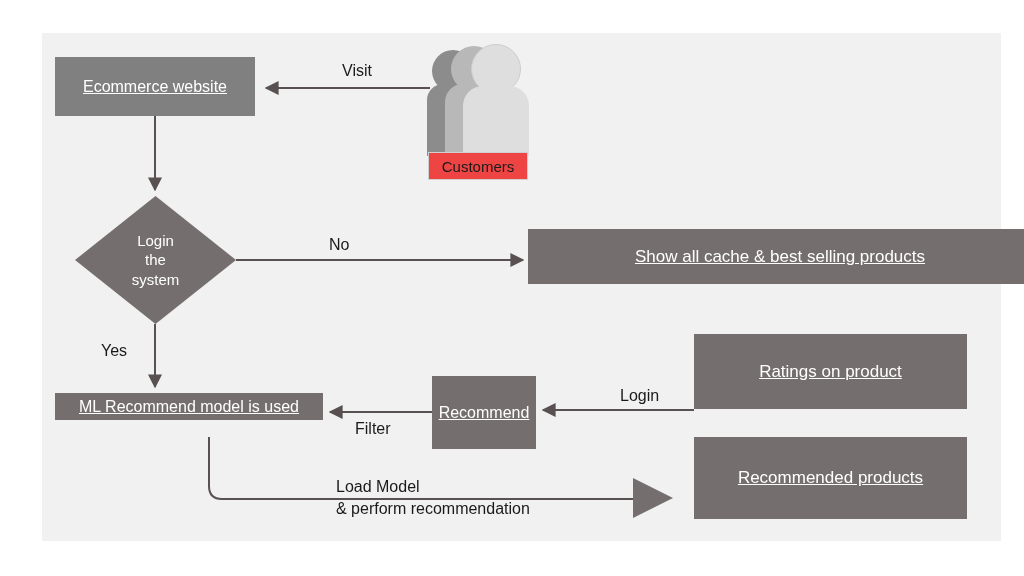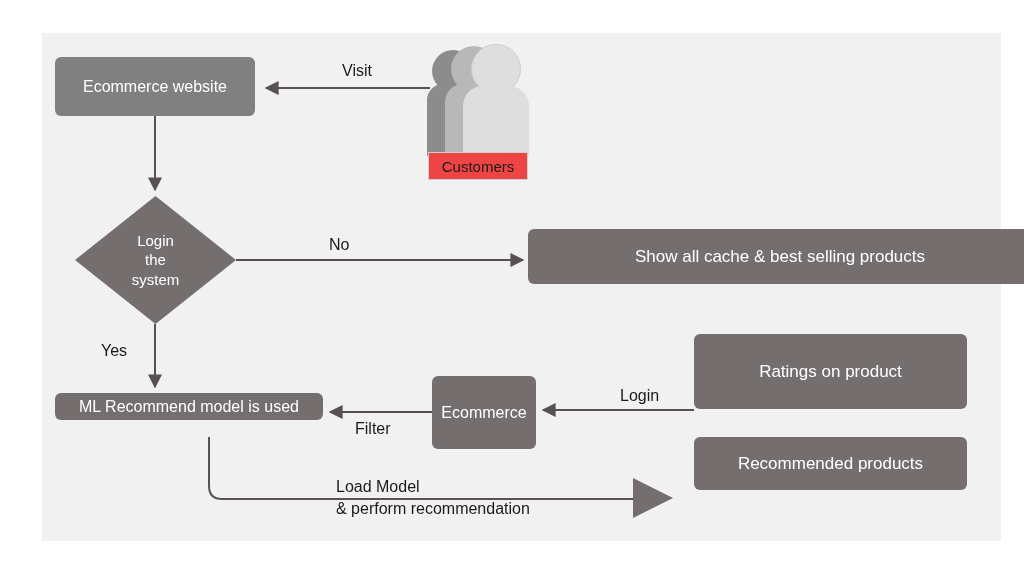--- a/index.html
+++ b/index.html
@@ -35,22 +35,23 @@
     position: absolute;
     display: flex;
     align-items: center;
     justify-content: center;
     color: #ffffff;
     text-align: center;
     box-sizing: border-box;
     line-height: 1.25;
   }
   .rbox {
-    border-radius: 6px;
+    border-radius: 0;
     background: #756e6e;
+    text-decoration: underline;
   }
   .rbox.light {
     background: #808080;
   }
   .label {
     position: absolute;
     color: #1a1a1a;
     white-space: pre;
     line-height: 1.2;
   }
@@ -147,25 +148,25 @@
     <div class="diamond-shape"></div>
     <div class="diamond-text" style="font-size:15px; white-space:pre;">Login
 the
 system</div>
   </div>
 
   <div class="node rbox" style="left:528px; top:229px; width:504px; height:55px; font-size:17px;">Show all cache &amp; best selling products</div>
 
   <div class="node rbox" style="left:55px; top:393px; width:268px; height:27px; font-size:16px;">ML Recommend model is used</div>
 
-  <div class="node rbox" style="left:432px; top:376px; width:104px; height:73px; font-size:16px;">Ecommerce</div>
+  <div class="node rbox" style="left:432px; top:376px; width:104px; height:73px; font-size:16px;">Recommend</div>
 
   <div class="node rbox" style="left:694px; top:334px; width:273px; height:75px; font-size:17px;">Ratings on product</div>
 
-  <div class="node rbox" style="left:694px; top:437px; width:273px; height:53px; font-size:17px;">Recommended products</div>
+  <div class="node rbox" style="left:694px; top:437px; width:273px; height:82px; font-size:17px;">Recommended products</div>
 
   <div class="customers">
 
     <div class="person">
       <div class="p-head" style="left:8px; top:10px; width:42px; height:42px; background:#8c8c8c;"></div>
       <div class="p-body" style="left:3px; top:44px; width:52px; height:72px; background:#8c8c8c; border-radius:16px 16px 0 0;"></div>
     </div>
 
     <div class="person">
       <div class="p-head" style="left:27px; top:6px; width:46px; height:46px; background:#b8b8b8;"></div>

